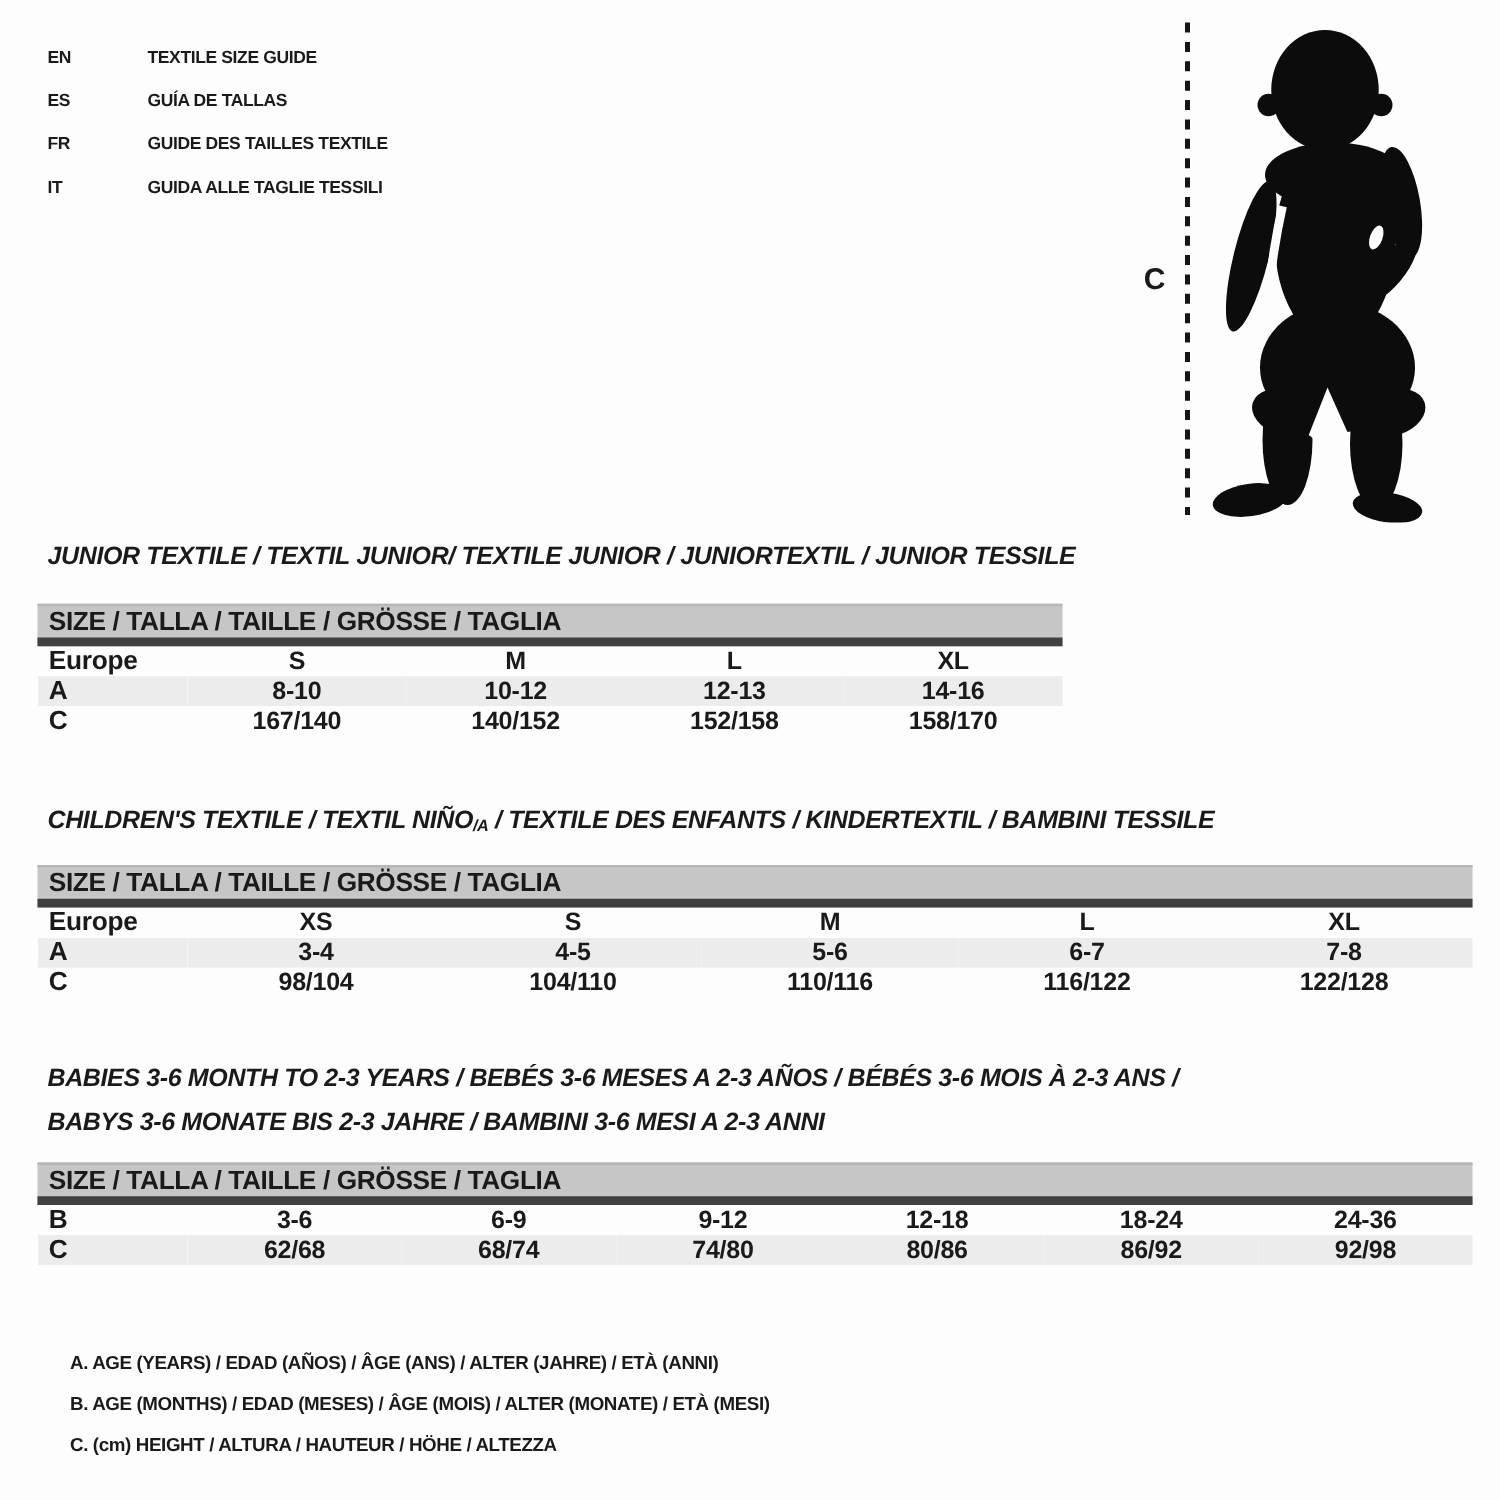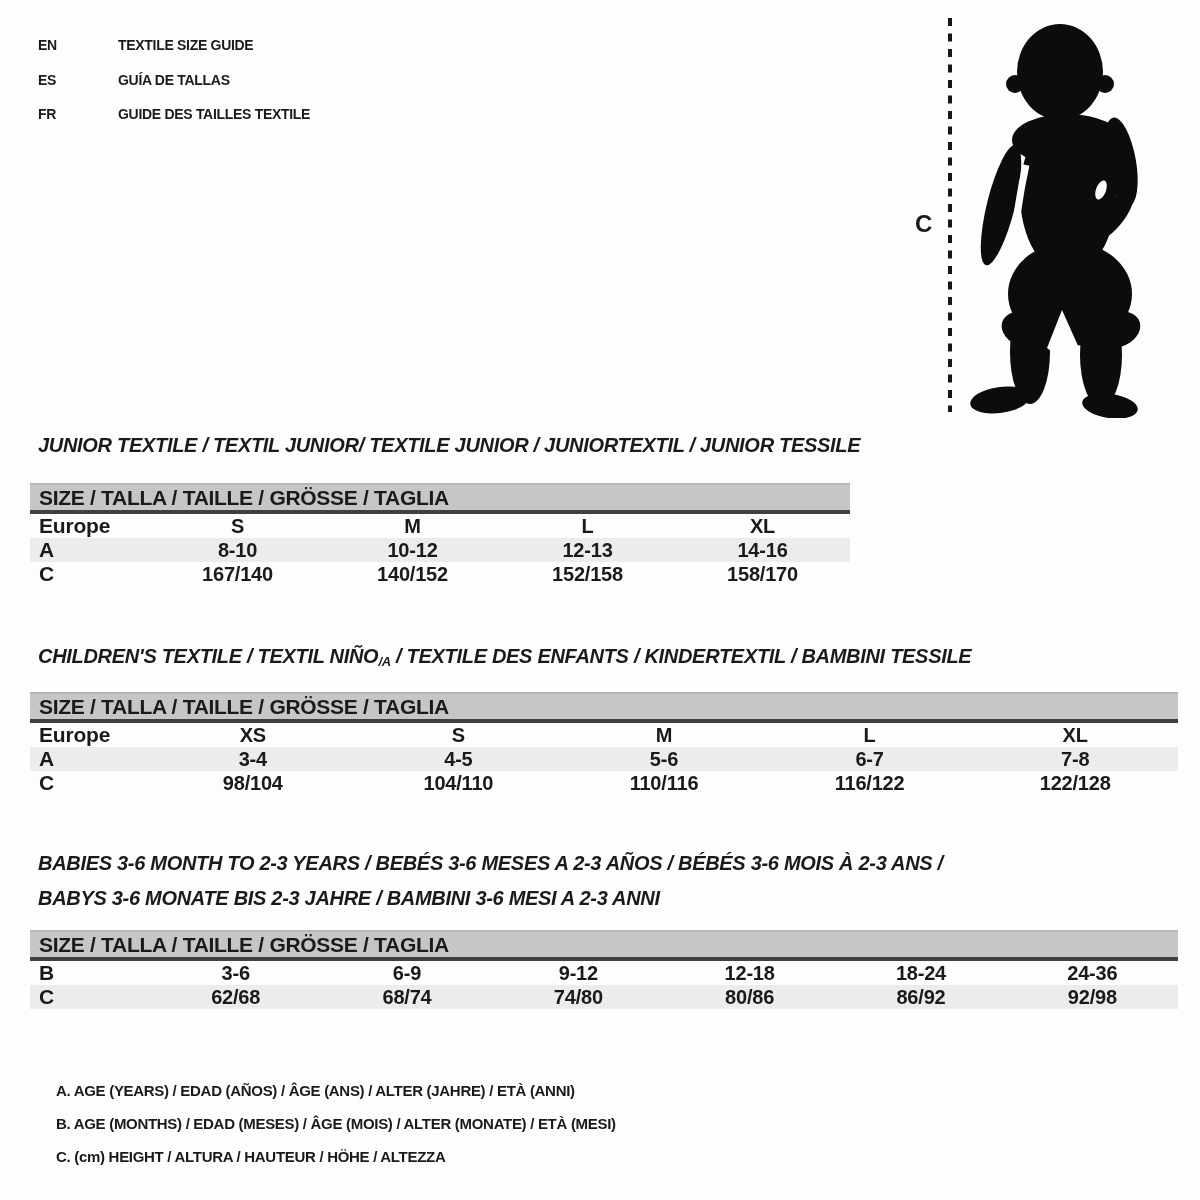--- a/index.html
+++ b/index.html
@@ -28,21 +28,21 @@
   .title-babies  { left:38px; top:846px; line-height:34.5px; }
   .sub-sm { font-size:13px; position:relative; top:3px; }
 
   
   .table-block { left:30px; }
   .tb-junior   { top:483px; width:820px; }
   .tb-children { top:692px; width:1148px; }
   .tb-babies   { top:930px; width:1148px; }
   .size-bar {
     height:25px; background:#c6c6c6;
-    border-top:2px solid #b6b6b6; border-bottom:4px solid #404040;
+    border-top:2px solid #b6b6b6; border-bottom:7px solid #404040;
     font-size:21px; line-height:25px; padding-left:9px;
     letter-spacing:-0.3px; white-space:nowrap; overflow:hidden;
   }
   table.size-table { border-collapse:collapse; table-layout:fixed; width:100%; }
   table.size-table td {
     height:24px; padding:0; text-align:center;
     font-size:20px; font-weight:bold; letter-spacing:-0.2px;
     white-space:nowrap; overflow:hidden;
   }
   table.size-table td.row-label { text-align:left; padding-left:9px; font-size:21px; }
@@ -58,20 +58,23 @@
 
 <div class="abs languages">
   <div class="lang-row">
     <span class="lang-code">EN</span><span>TEXTILE SIZE GUIDE</span>
   </div>
   <div class="lang-row">
     <span class="lang-code">ES</span><span>GUÍA DE TALLAS</span>
   </div>
   <div class="lang-row">
     <span class="lang-code">FR</span><span>GUIDE DES TAILLES TEXTILE</span>
+  </div>
+  <div class="lang-row">
+    <span class="lang-code">IT</span><span>GUIDA ALLE TAGLIE TESSILI</span>
   </div>
 </div>
 
 <span class="abs c-label">C</span>
 
 <svg class="abs figure-svg" width="250" height="408" viewBox="0 0 250 408">
   <line x1="45" y1="8" x2="45" y2="402" stroke="#161616" stroke-width="4" stroke-dasharray="8 7.5"></line>
   <g fill="#0c0c0c">
     <ellipse cx="155" cy="62" rx="43" ry="48"></ellipse>
     <circle cx="110" cy="74" r="9"></circle>

